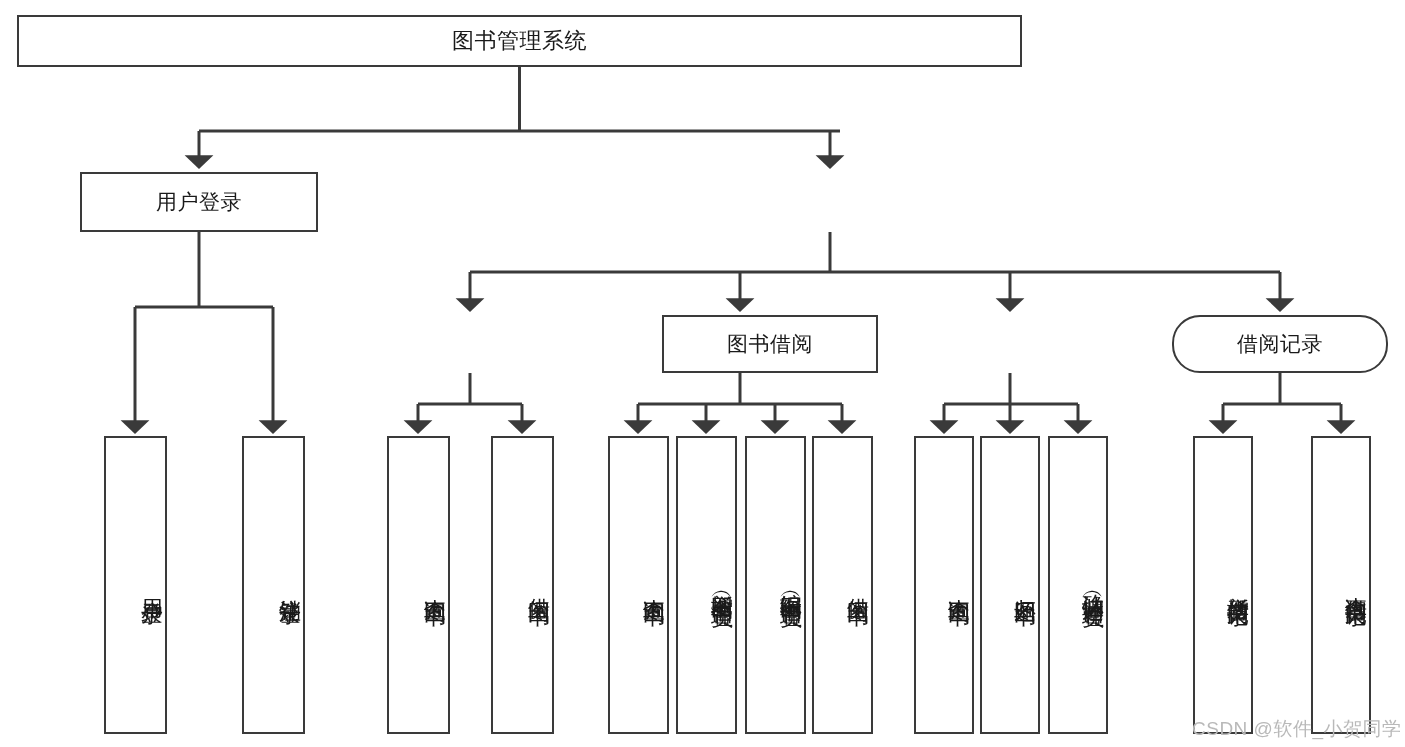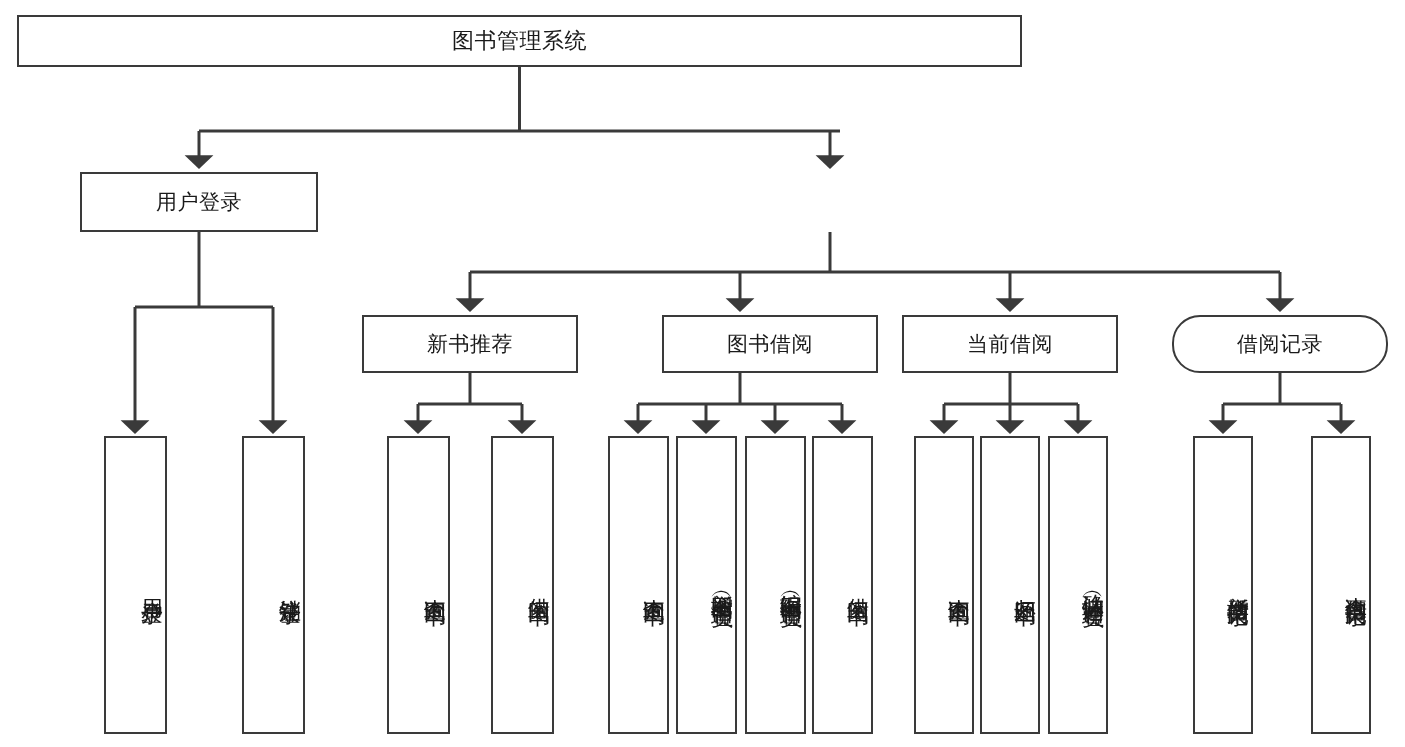--- a/index.html
+++ b/index.html
@@ -124,28 +124,22 @@
   </svg>
 
   <div class="node h root" style="left:17px; top:15px; width:1005px; height:52px;">
     <span>图书管理系统</span>
   </div>
 
   <div class="node h" style="left:80px; top:172px; width:238px; height:60px;">
     <span>用户登录</span>
   </div>
 
-  <div class="node h" style="left:362px; top:315px; width:216px; height:58px;">
-    <span>新书推荐</span>
-  </div>
   <div class="node h" style="left:632px; top:315px; width:216px; height:58px;margin-left:30px;">
     <span>图书借阅</span>
-  </div>
-  <div class="node h" style="left:902px; top:315px; width:216px; height:58px;">
-    <span>当前借阅</span>
   </div>
   <div class="node h" style="left:1172px; top:315px; width:216px; height:58px;border-radius:28px;">
     <span>借阅记录</span>
   </div>
 
   <div class="node v" style="left:104px; top:436px; width:63px; height:298px;">
     <span class="vtext">用户登录</span>
   </div>
   <div class="node v" style="left:242px; top:436px; width:63px; height:298px;">
     <span class="vtext">注销登录</span>
@@ -181,14 +175,15 @@
     <span class="vtext">确认归还（管理员）</span>
   </div>
 
   <div class="node v" style="left:1193px; top:436px; width:60px; height:298px;">
     <span class="vtext">新增借阅记录</span>
   </div>
   <div class="node v" style="left:1311px; top:436px; width:60px; height:298px;">
     <span class="vtext">查询借阅记录</span>
   </div>
 
+  <div class="watermark" style="left:1192px; top:716px;">CSDN @软件_小贺同学</div>
 
 </div>
 
 </body></html>

